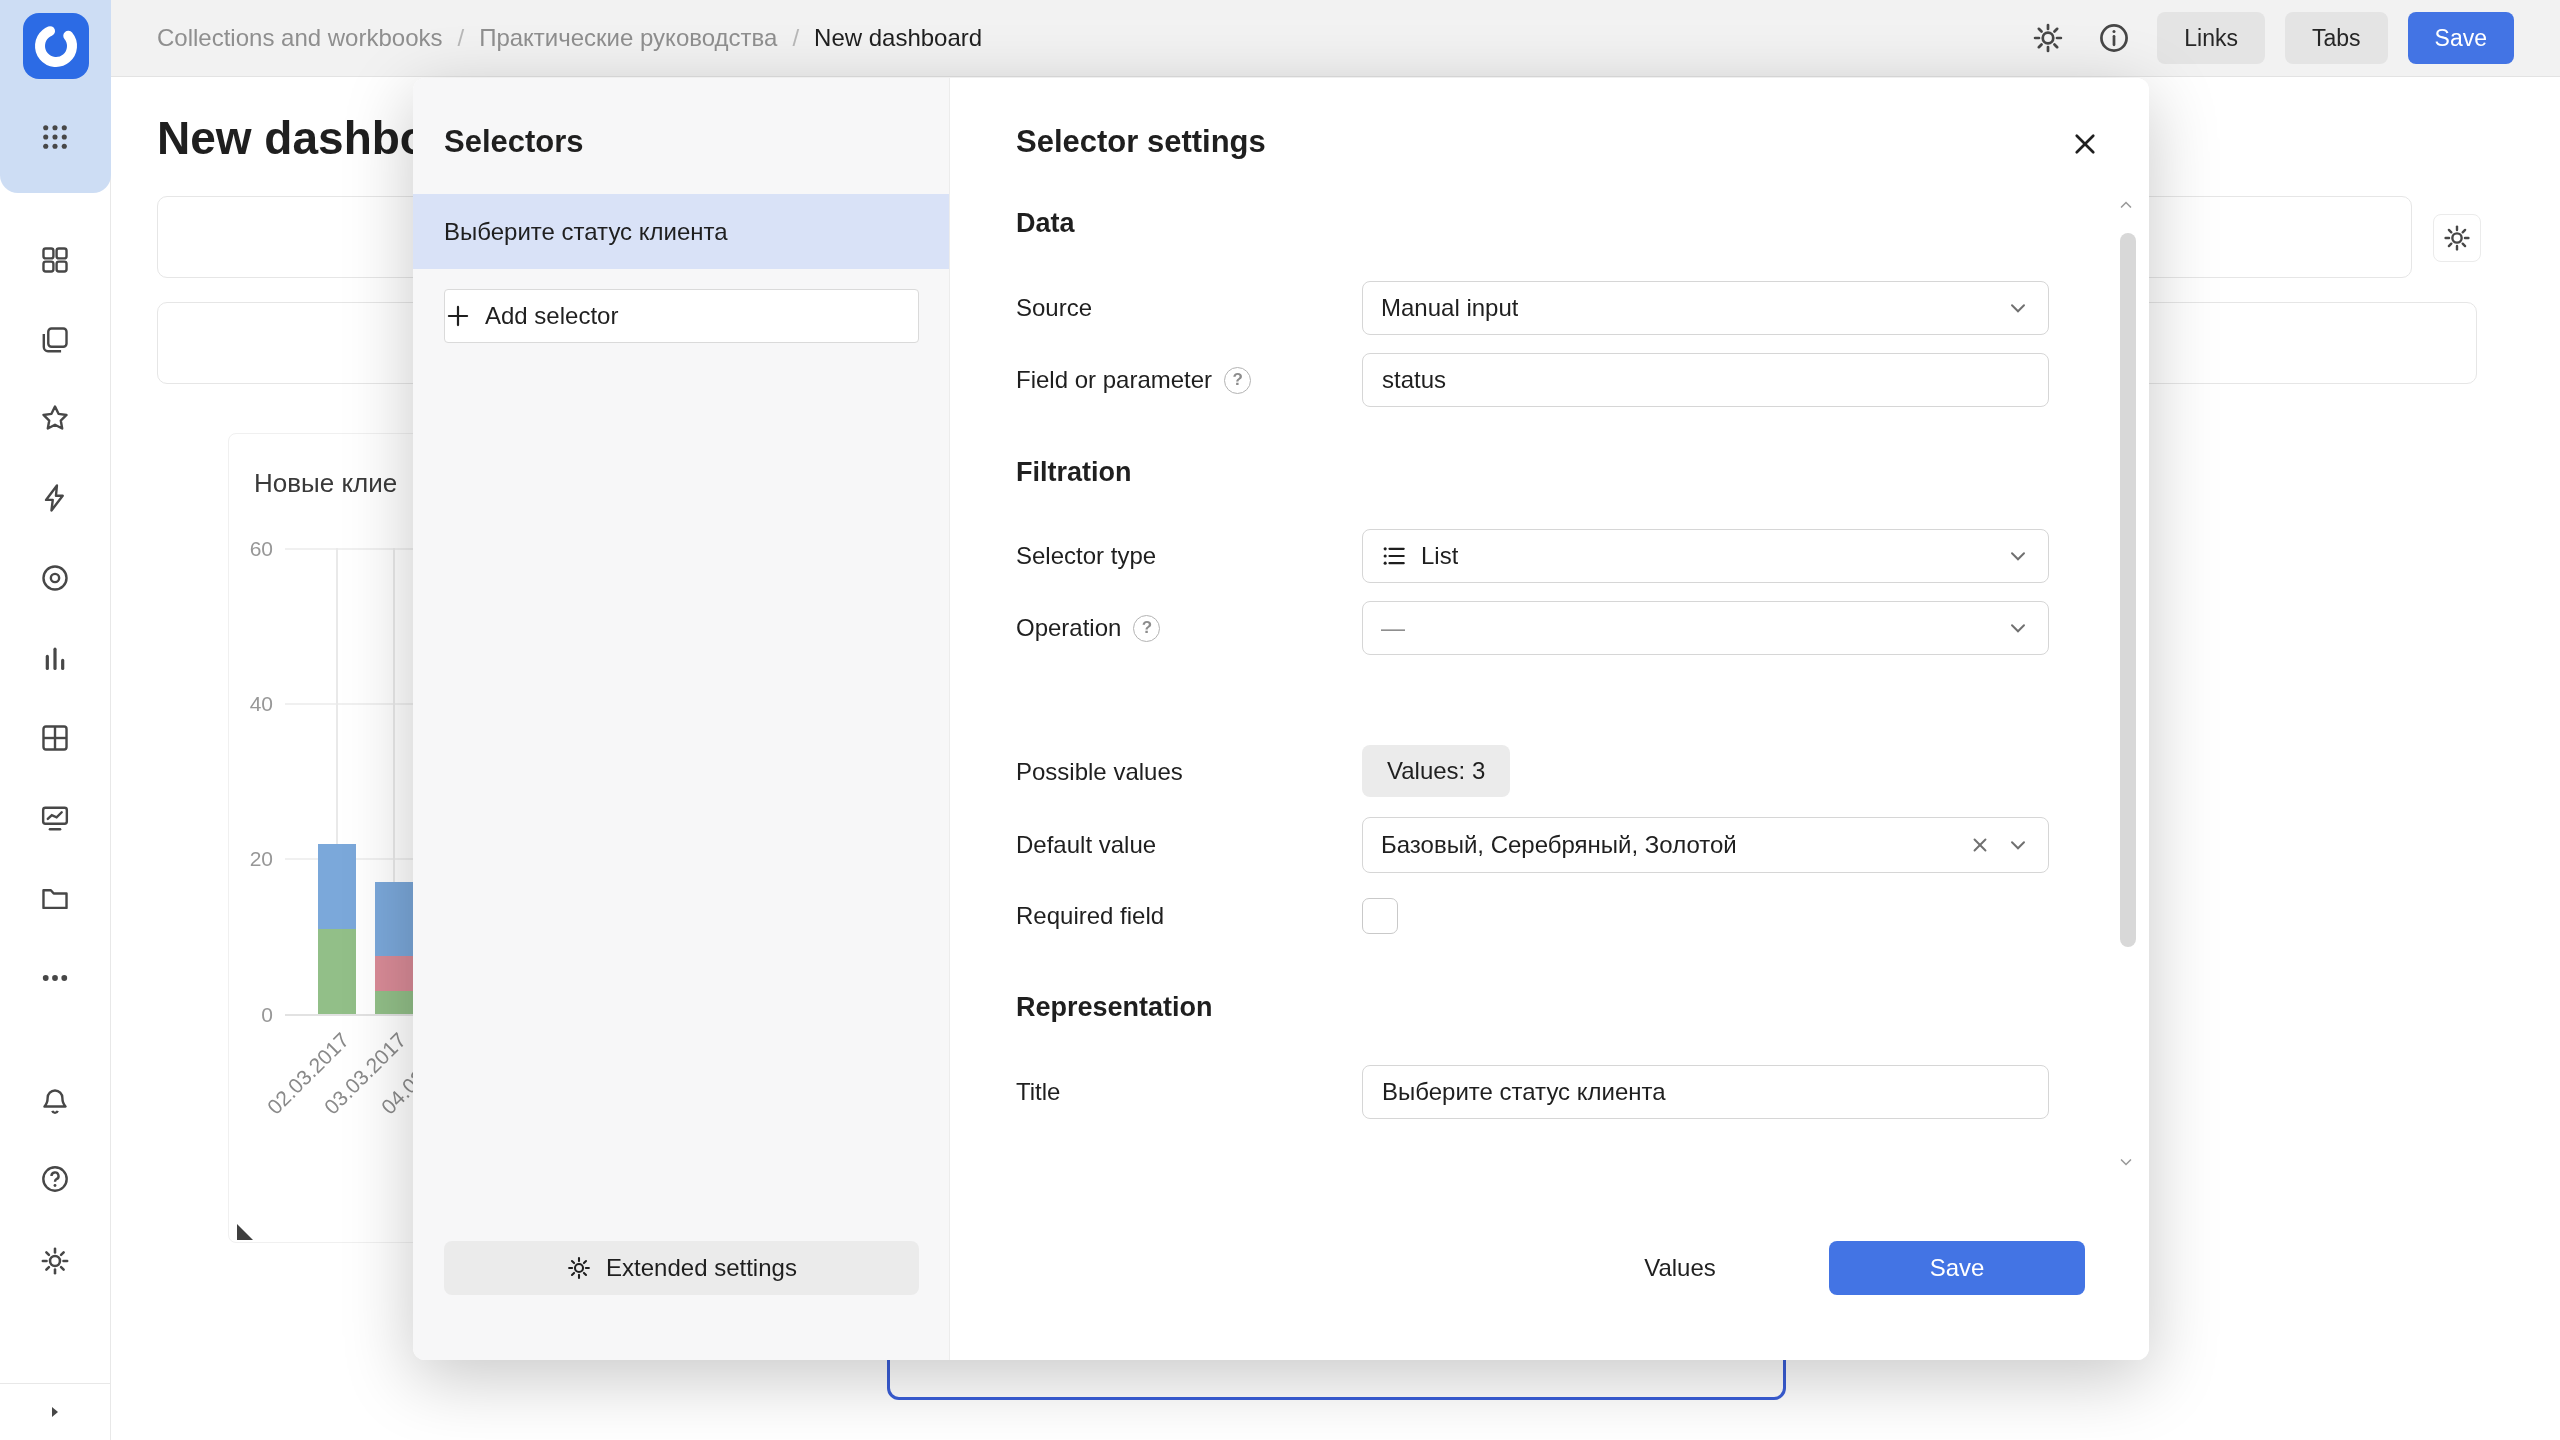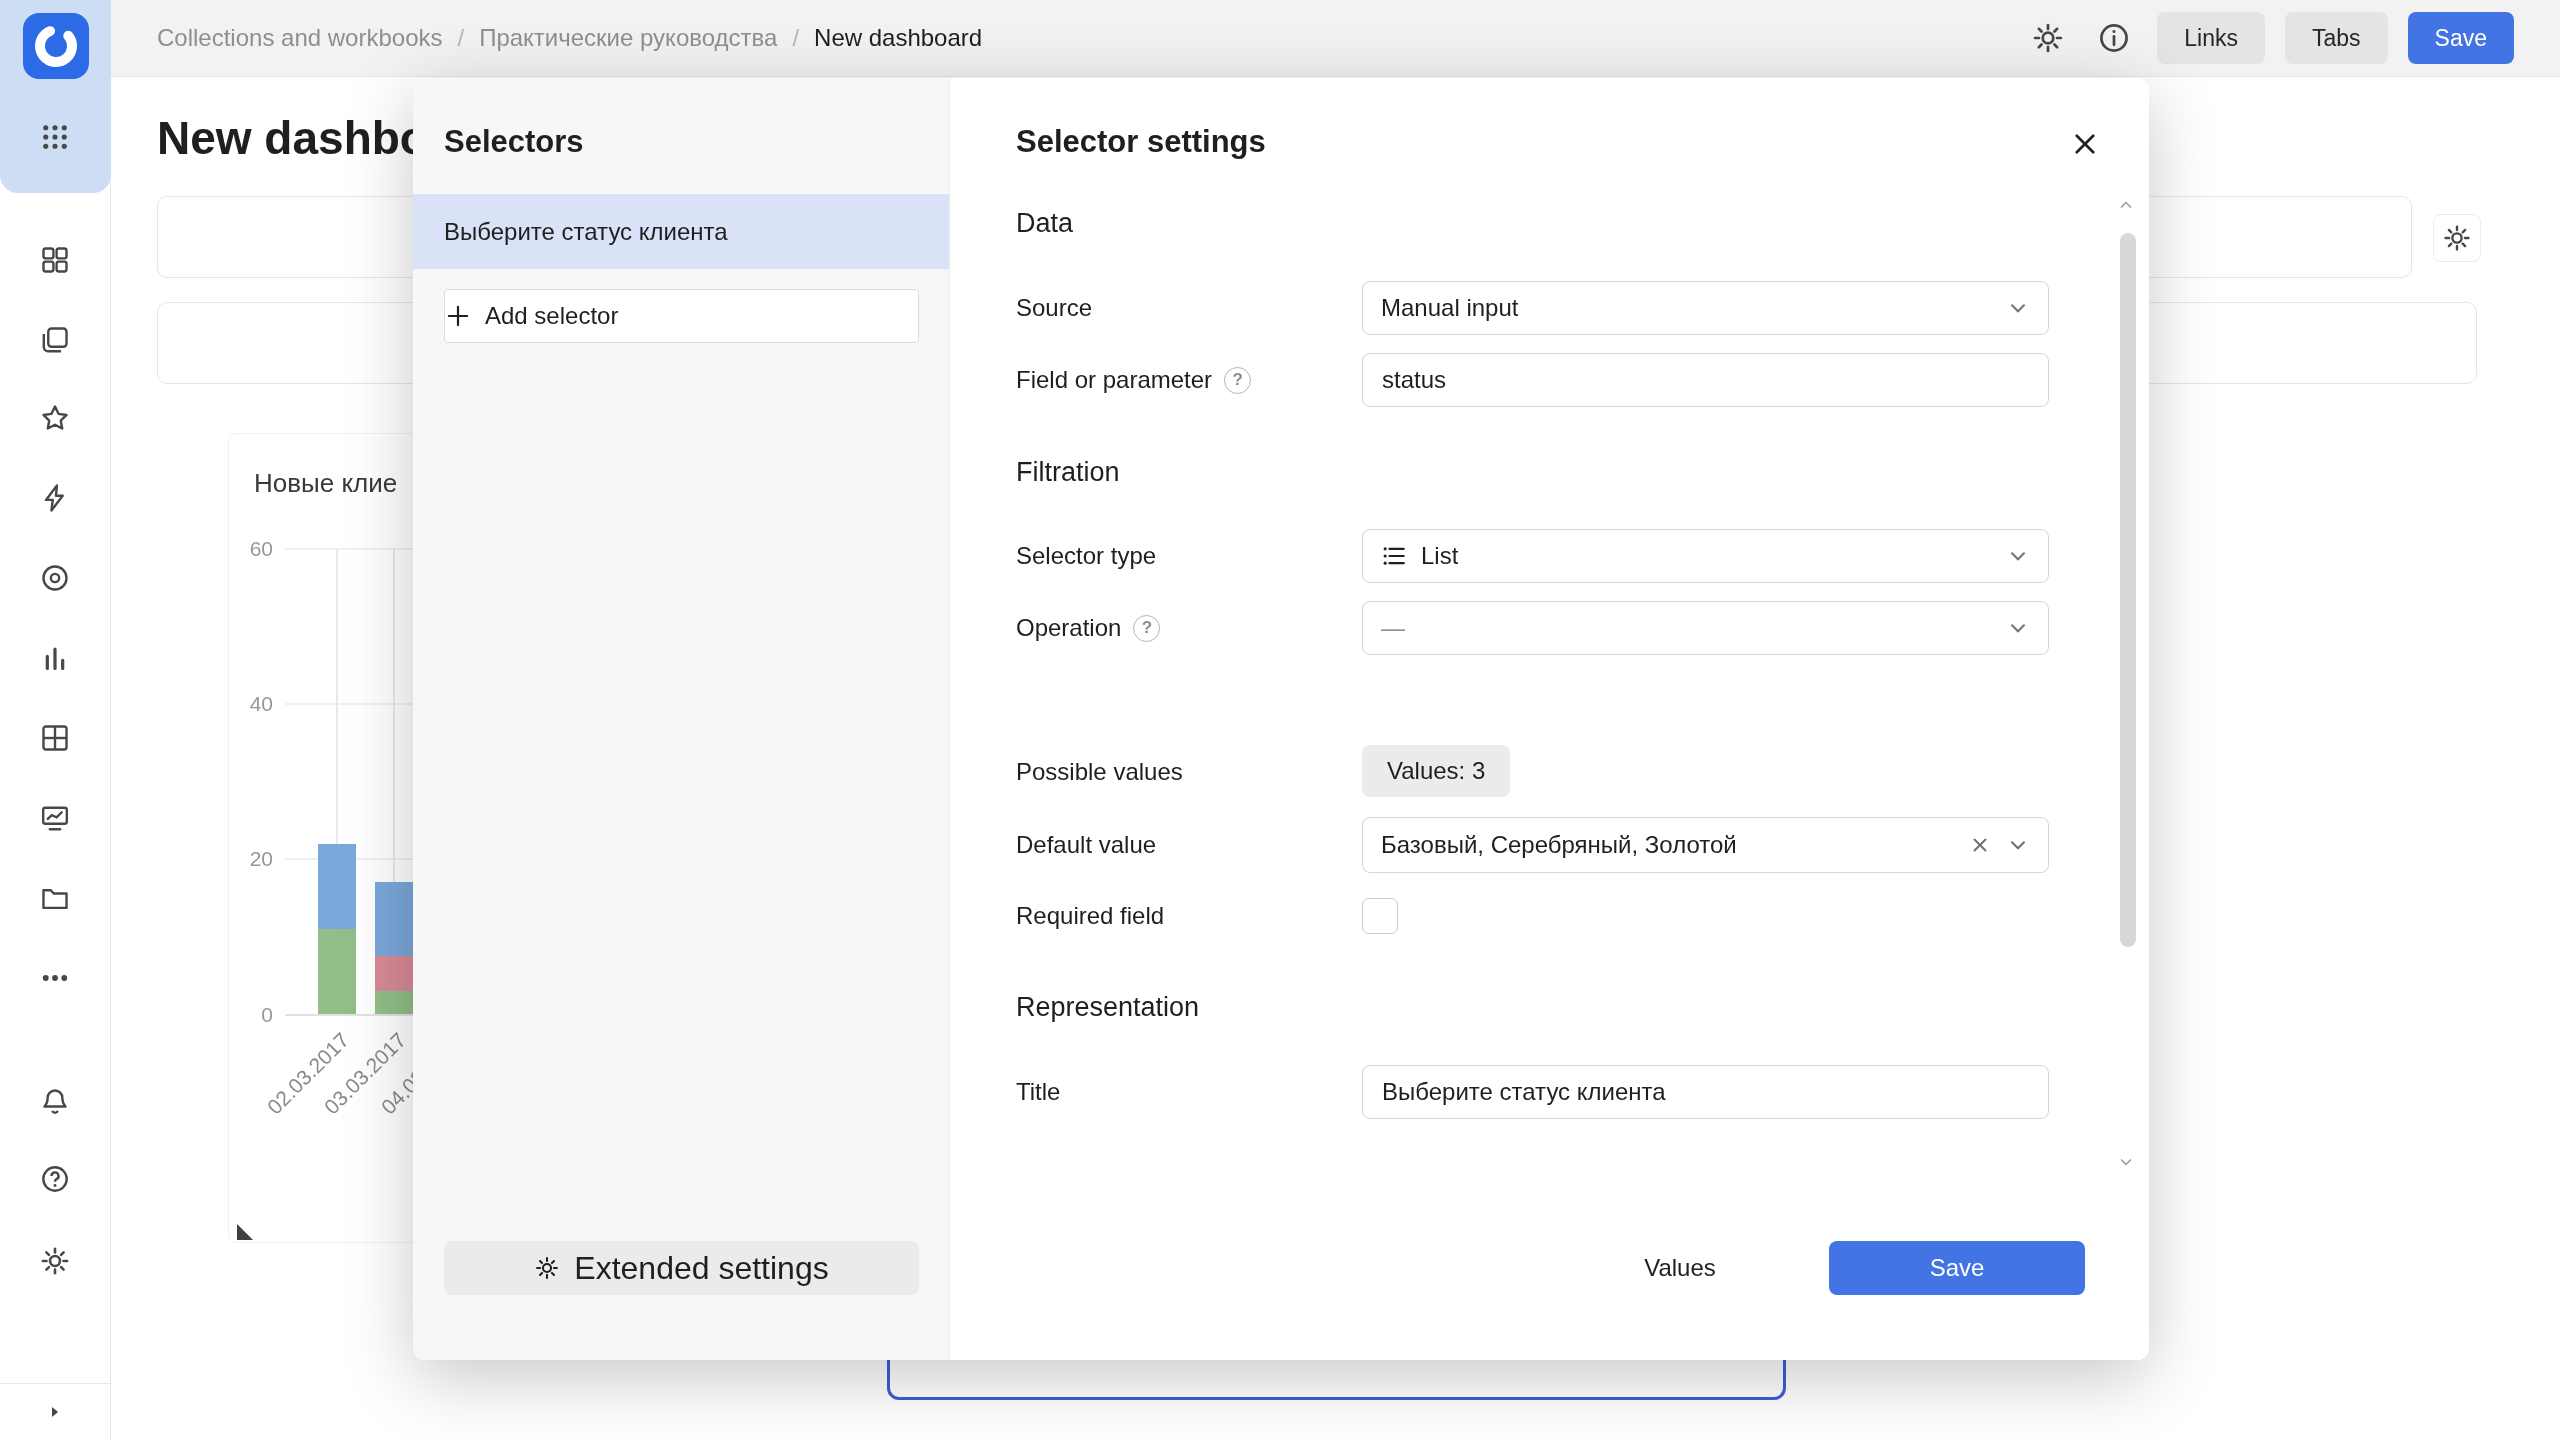--- a/index.html
+++ b/index.html
@@ -74,29 +74,29 @@
     background:#fff; border-radius:12px; box-shadow:0 18px 70px rgba(0,0,0,.22);
     z-index:10; display:flex; overflow:hidden; }
   .modal-left { width:537px; background:#f7f7f8; border-right:1px solid #ececec; position:relative; flex:none; }
   .pane-title { position:absolute; left:31px; top:46px; font-size:31px; font-weight:600; color:#1f1f1f; }
   .selector-item { position:absolute; left:0; right:0; top:116px; height:75px; background:#d9e2f7;
     display:flex; align-items:center; padding-left:31px; font-size:24px; color:#1f1f1f; cursor:pointer; }
   .add-selector-btn { position:absolute; left:31px; top:211px; width:475px; height:54px;
     background:#fff; border:1px solid #dadada; border-radius:4px; font-size:24px; color:#1f1f1f;
     display:flex; align-items:center; gap:14px; cursor:pointer; font-family:inherit; }
   .extended-btn { position:absolute; left:31px; top:1163px; width:475px; height:54px;
-    background:#ebebeb; border:none; border-radius:8px; font-size:32px; color:#1f1f1f;
+    background:#ebebeb; border:none; border-radius:8px; font-size:24px; color:#1f1f1f;
     display:flex; align-items:center; justify-content:center; gap:14px; cursor:pointer; font-family:inherit; }
 
   .modal-right { flex:1; position:relative; background:#fff; }
   .close-btn { position:absolute; right:42px; top:44px; width:44px; height:44px; border:none; background:transparent;
     color:#1f1f1f; display:flex; align-items:center; justify-content:center; cursor:pointer; }
 
   .rows-viewport { position:absolute; left:0; top:100px; width:100%; height:1000px; overflow:hidden; }
-  .section-h { position:absolute; left:66px; font-size:27px; font-weight:400; color:#1f1f1f; }
+  .section-h { position:absolute; left:66px; font-size:27px; font-weight:700; color:#1f1f1f; }
   .srow { position:absolute; left:66px; width:1033px; height:54px; }
   .rlabel { position:absolute; left:0; top:0; height:100%; display:flex; align-items:center; gap:12px;
     font-size:24px; color:#1f1f1f; white-space:nowrap; }
   .rcontrol { position:absolute; left:346px; top:0; width:687px; height:100%; }
   .help-circle { width:27px; height:27px; border:1.5px solid #b3b3b3; border-radius:50%;
     color:#8c8c8c; font-size:17px; font-weight:700; display:flex; align-items:center; justify-content:center; cursor:pointer; }
 
   .select { display:flex; align-items:center; height:54px; width:100%; border:1px solid #d6d6d6;
     border-radius:8px; background:#fff; padding:0 18px; font-size:24px; color:#1f1f1f; gap:14px; cursor:pointer; }
   .select .sel-text { white-space:nowrap; overflow:hidden; text-overflow:ellipsis; }

